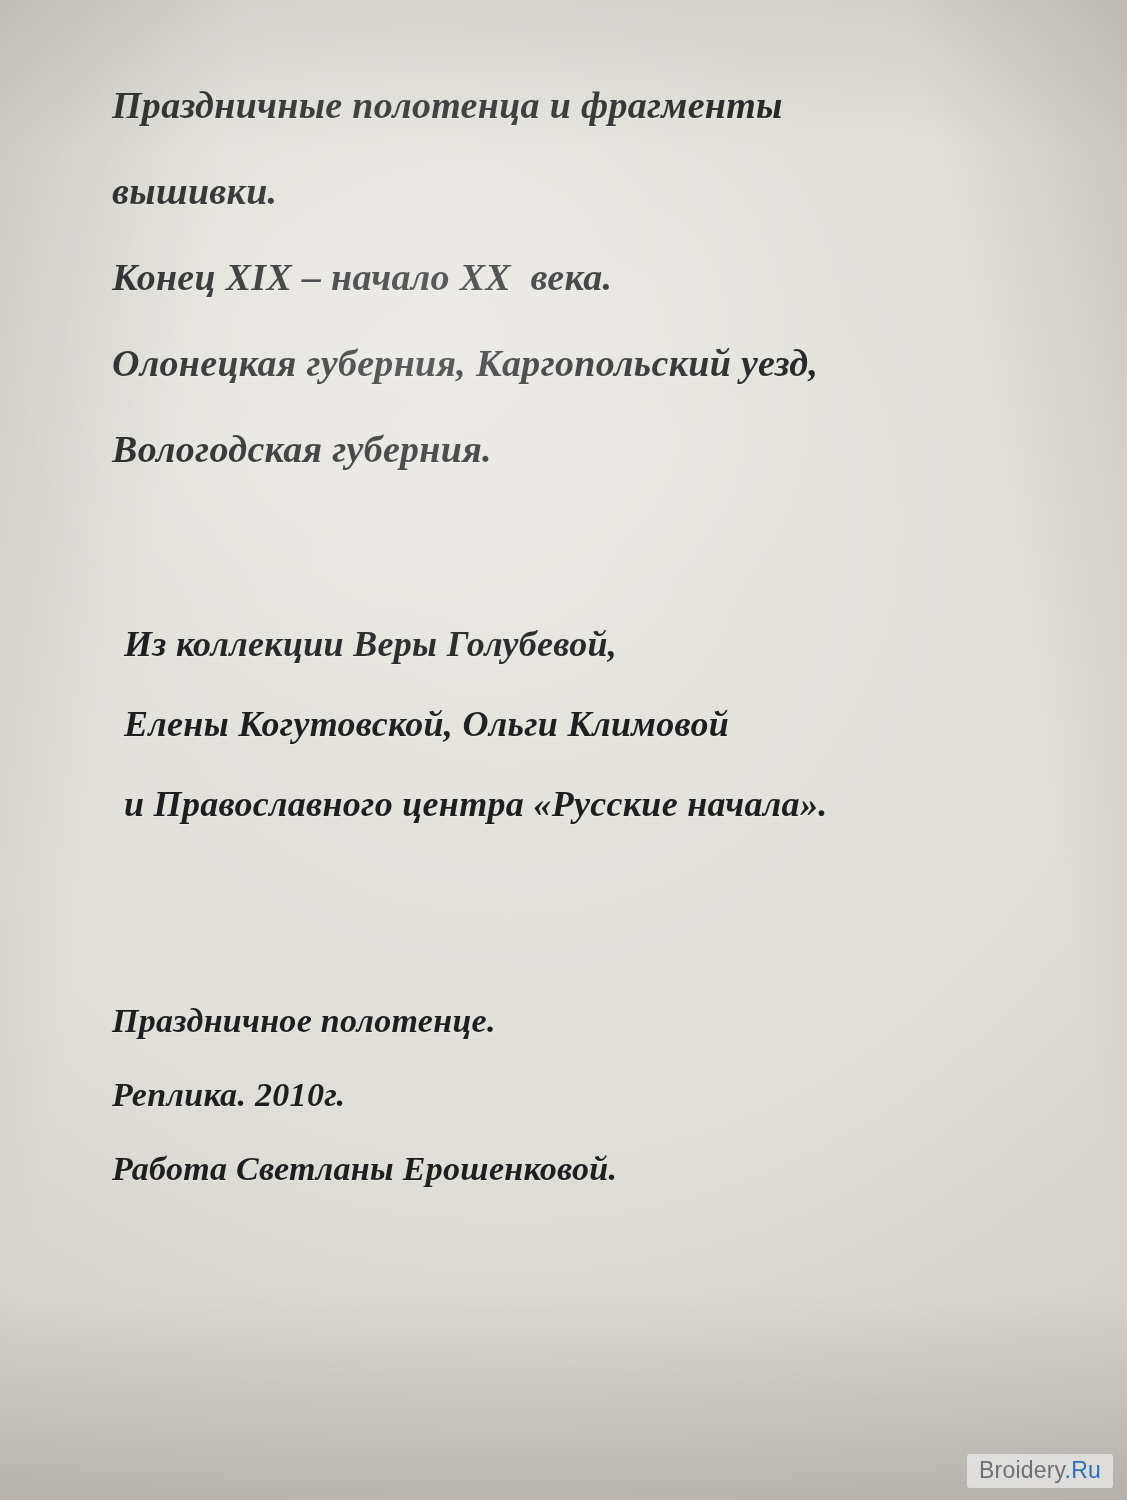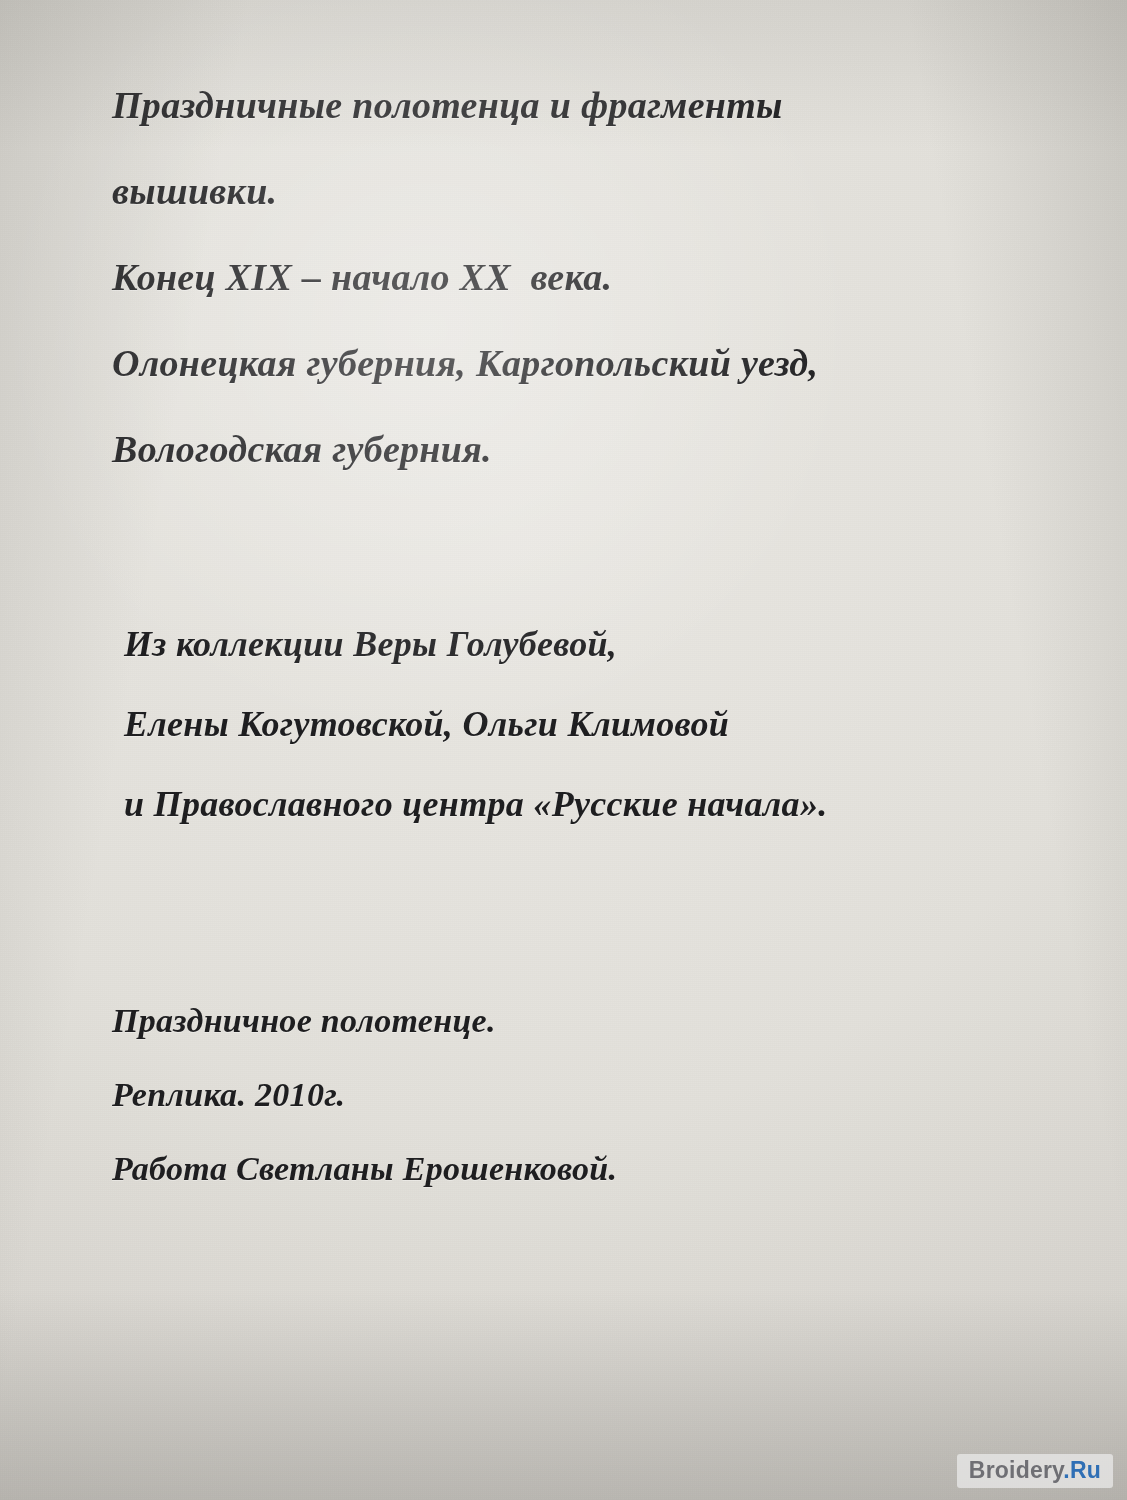--- a/index.html
+++ b/index.html
@@ -89,21 +89,21 @@
   
   .watermark {
     position: absolute;
     right: 14px;
     bottom: 12px;
     padding: 5px 12px 6px 12px;
     background: rgba(236,236,236,0.72);
     border-radius: 3px;
     font-family: "Liberation Sans", sans-serif;
     font-size: 23px;
-    font-weight: bold;
+    font-weight: normal;
     letter-spacing: 0.2px;
     line-height: 1;
     color: #6f6f74;
     white-space: pre;
   }
   .watermark .wm-accent { color: #2f6fb5; }
 </style>
 </head>
 <body>
 

